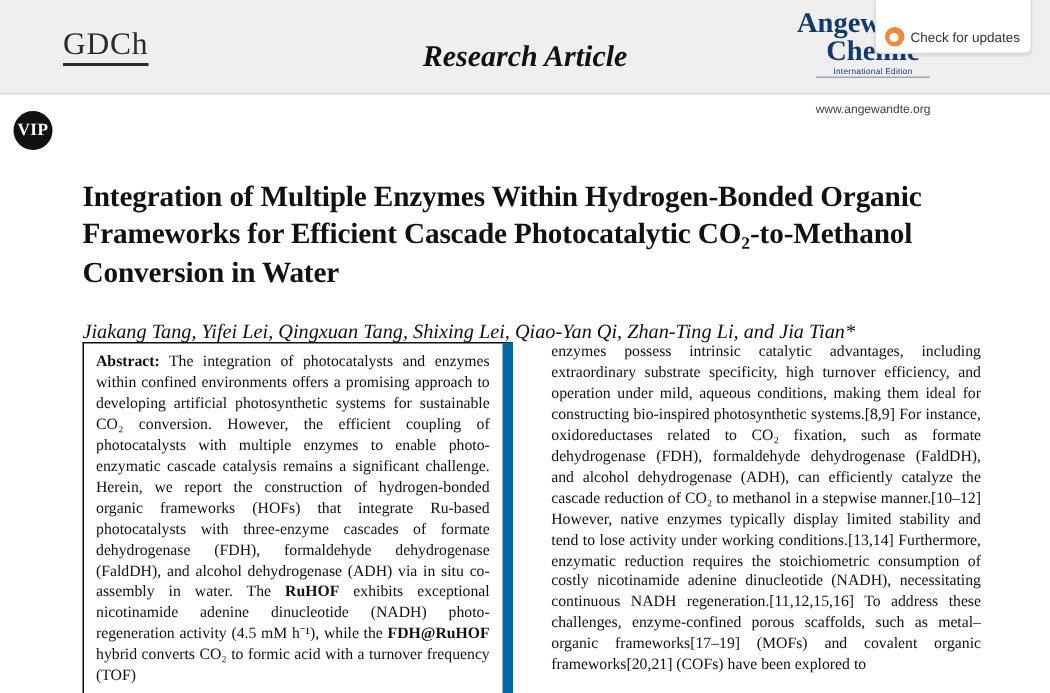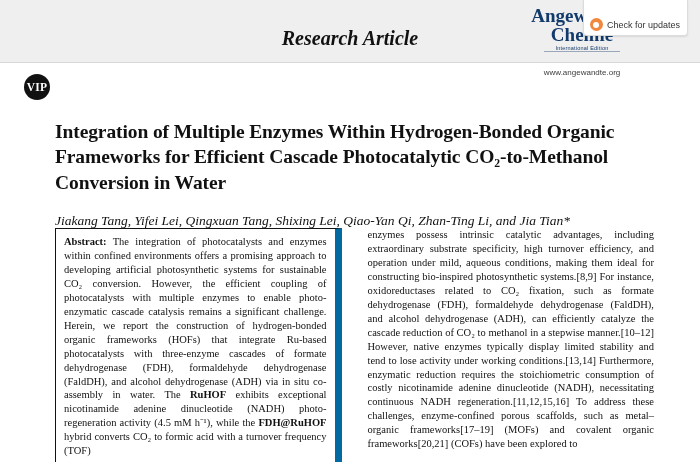--- a/index.html
+++ b/index.html
@@ -129,21 +129,21 @@
   }
   .cite-wrap .it { font-style: italic; }
   .cite-wrap .bd { font-weight: bold; }
   .doi {
     color: #1a1a1a;
   }
 
   
   .badge-row {
     position: absolute;
-    left: 24px;
+    left: 9px;
     top: 74px;
     display: flex;
     align-items: flex-start;
     gap: 0;
   }
   .vip-circle {
     width: 26px; height: 26px;
     border-radius: 50%;
     background: #111;
     color: #fff;
@@ -229,20 +229,21 @@
     height: 234px;
     overflow: hidden;
   }
   .col.right { padding-top: 0px; }
   .bold { font-weight: bold; }
 </style>
 </head>
 <body>
 
 <div class="header">
+  <div class="gdch-logo">GDCh</div>
   <div class="article-type">Research Article</div>
   <div class="ang-block">
     <div class="ang-title">Angewandte</div>
     <div class="ang-title">Chemie</div>
     <div class="ang-sub2">International Edition</div>
     <div class="ang-url">www.angewandte.org</div>
   </div>
 </div>
 
 <div class="crossmark">

